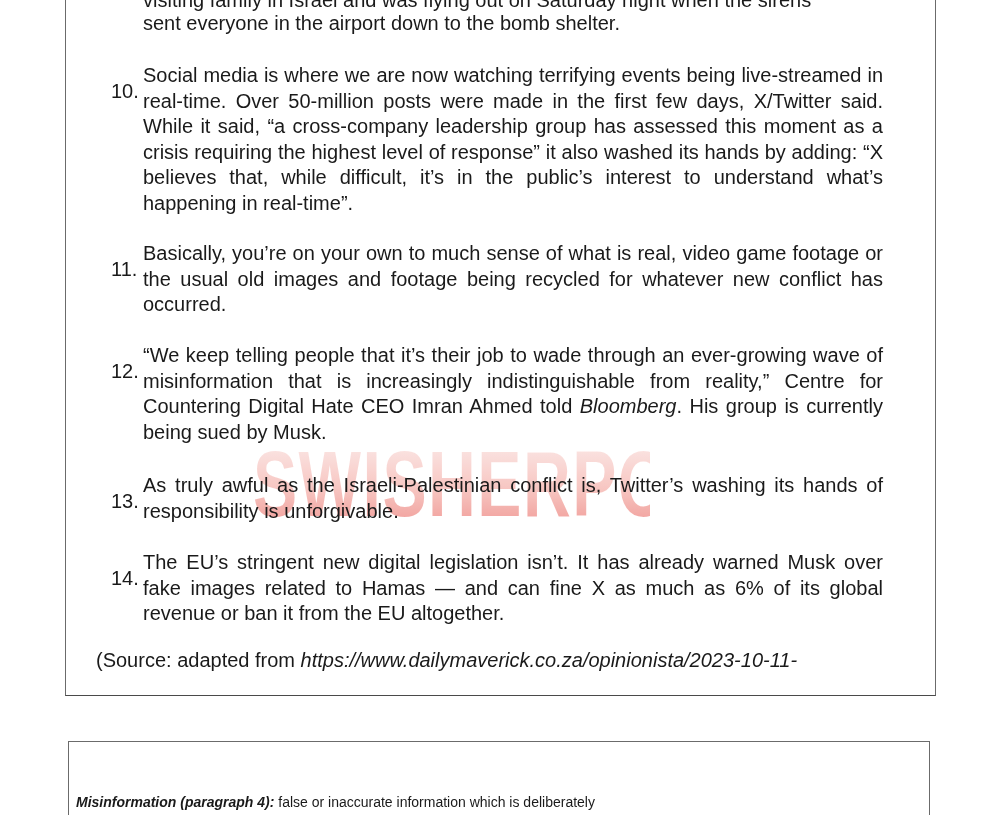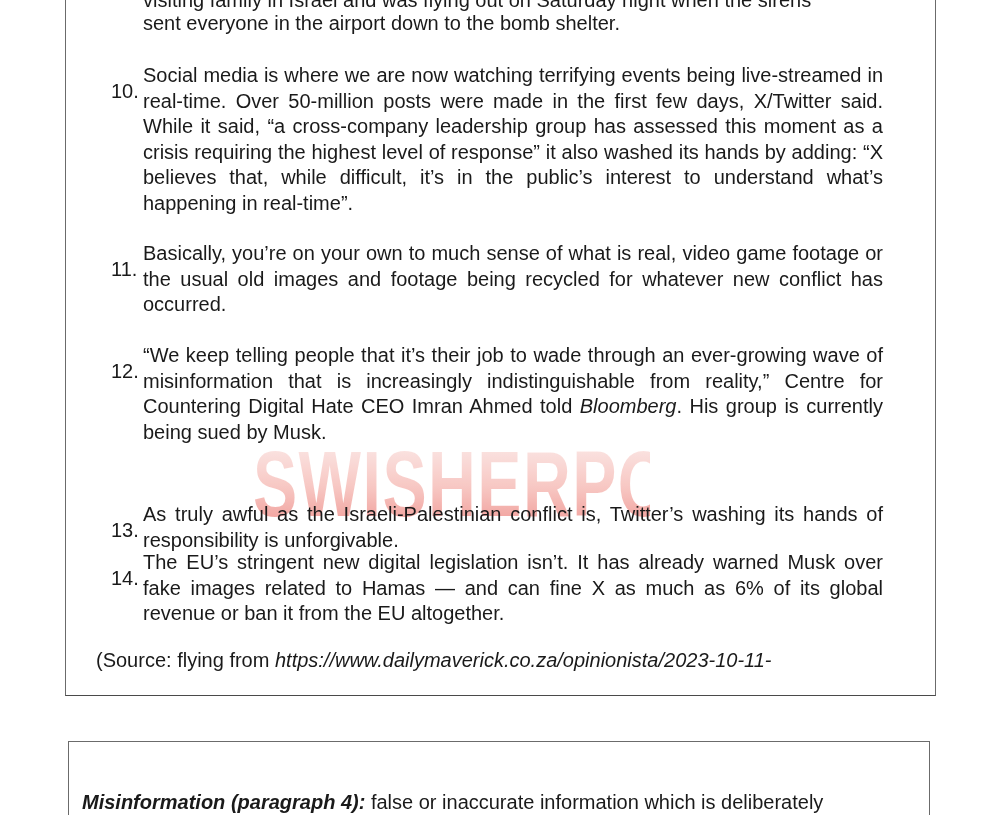--- a/index.html
+++ b/index.html
@@ -102,24 +102,24 @@
     left: 0;
     width: 100%;
     top: 5px;
     text-align: center;
     font-weight: bold;
     font-size: 20px;
     line-height: 26px;
   }
   .glossary-entry {
     position: absolute;
-    left: 13px;
+    left: 7px;
     top: 47px;
     width: 840px;
-    font-size: 20px;
+    font-size: 14px;
     line-height: 26px;
     white-space: nowrap;
   }
   .glossary-entry .term {
     font-weight: bold;
     font-style: italic;
   }
 </style>
 </head>
 <body>
@@ -139,29 +139,29 @@
 <div class="para" style="top:241px;">
   <span class="num">11.</span>
   <div class="body">Basically, you’re on your own to much sense of what is real, video game footage or the usual old images and footage being recycled for whatever new conflict has occurred.</div>
 </div>
 
 <div class="para" style="top:343px;">
   <span class="num">12.</span>
   <div class="body"><span>“We keep telling people that it’s their job to wade through an ever-growing wave of misinformation that is increasingly indistinguishable from reality,” Centre for Countering Digital Hate CEO Imran Ahmed told </span><em>Bloomberg</em><span>. His group is currently being sued by Musk.</span></div>
 </div>
 
-<div class="para" style="top:473px;margin-top:29px;">
+<div class="para" style="top:473px;">
   <span class="num">13.</span>
   <div class="body">As truly awful as the Israeli-Palestinian conflict is, Twitter’s washing its hands of responsibility is unforgivable.</div>
 </div>
 
 <div class="para" style="top:550px;">
   <span class="num">14.</span>
   <div class="body">The EU’s stringent new digital legislation isn’t. It has already warned Musk over fake images related to Hamas — and can fine X as much as 6% of its global revenue or ban it from the EU altogether.</div>
 </div>
 
 <div class="source">
-  <div><span>(Source: flying from </span><span class="url">https://www.dailymaverick.co.za/opinionista/2023-10-11-</span></div>
+  <div><span>(Source: adapted from </span><span class="url">https://www.dailymaverick.co.za/opinionista/2023-10-11-</span></div>
 </div>
 
 <div class="glossary-box">
   <div class="glossary-entry"><span class="term">Misinformation (paragraph 4):</span><span> false or inaccurate information which is deliberately</span></div>
 </div>
 
 </body></html>

